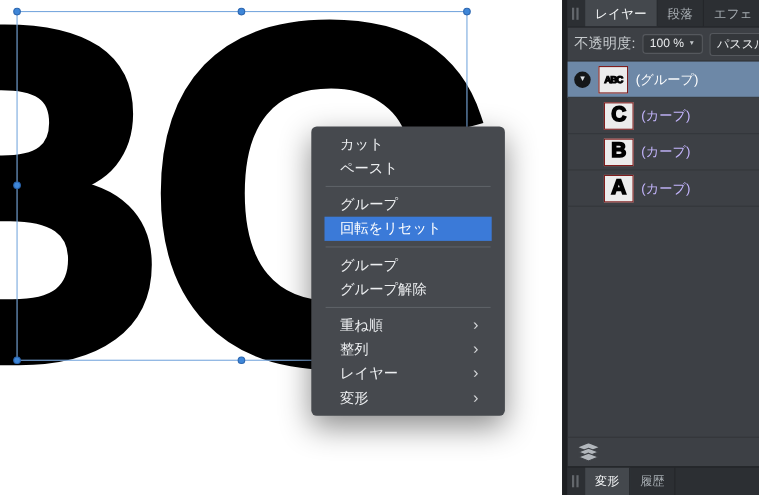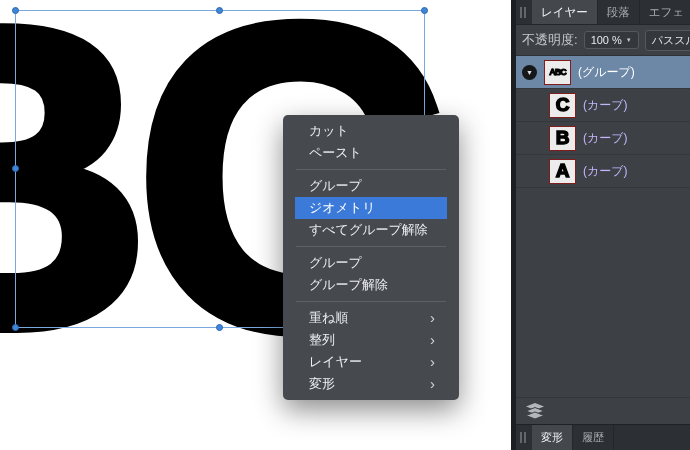--- a/index.html
+++ b/index.html
@@ -118,22 +118,21 @@
   <div class="handle" style="left:421px;top:165px;"></div>
   <div class="handle" style="left:12px;top:324px;"></div>
   <div class="handle" style="left:216px;top:324px;"></div>
   <div class="handle" style="left:421px;top:324px;"></div>
 
   <div class="ctx-menu">
     <div class="menu-item">カット</div>
     <div class="menu-item">ペースト</div>
     <div class="menu-sep"></div>
     <div class="menu-item">グループ</div>
-    <div class="menu-item hl">ジオメトリ</div>
-    <div class="menu-item">すべてグループ解除</div>
+    <div class="menu-item hl">回転をリセット</div>
     <div class="menu-sep"></div>
     <div class="menu-item">グループ</div>
     <div class="menu-item">グループ解除</div>
     <div class="menu-sep"></div>
     <div class="menu-item">
       <span>重ね順</span>
       <span class="sub-arrow">›</span>
     </div>
     <div class="menu-item">
       <span>整列</span>

